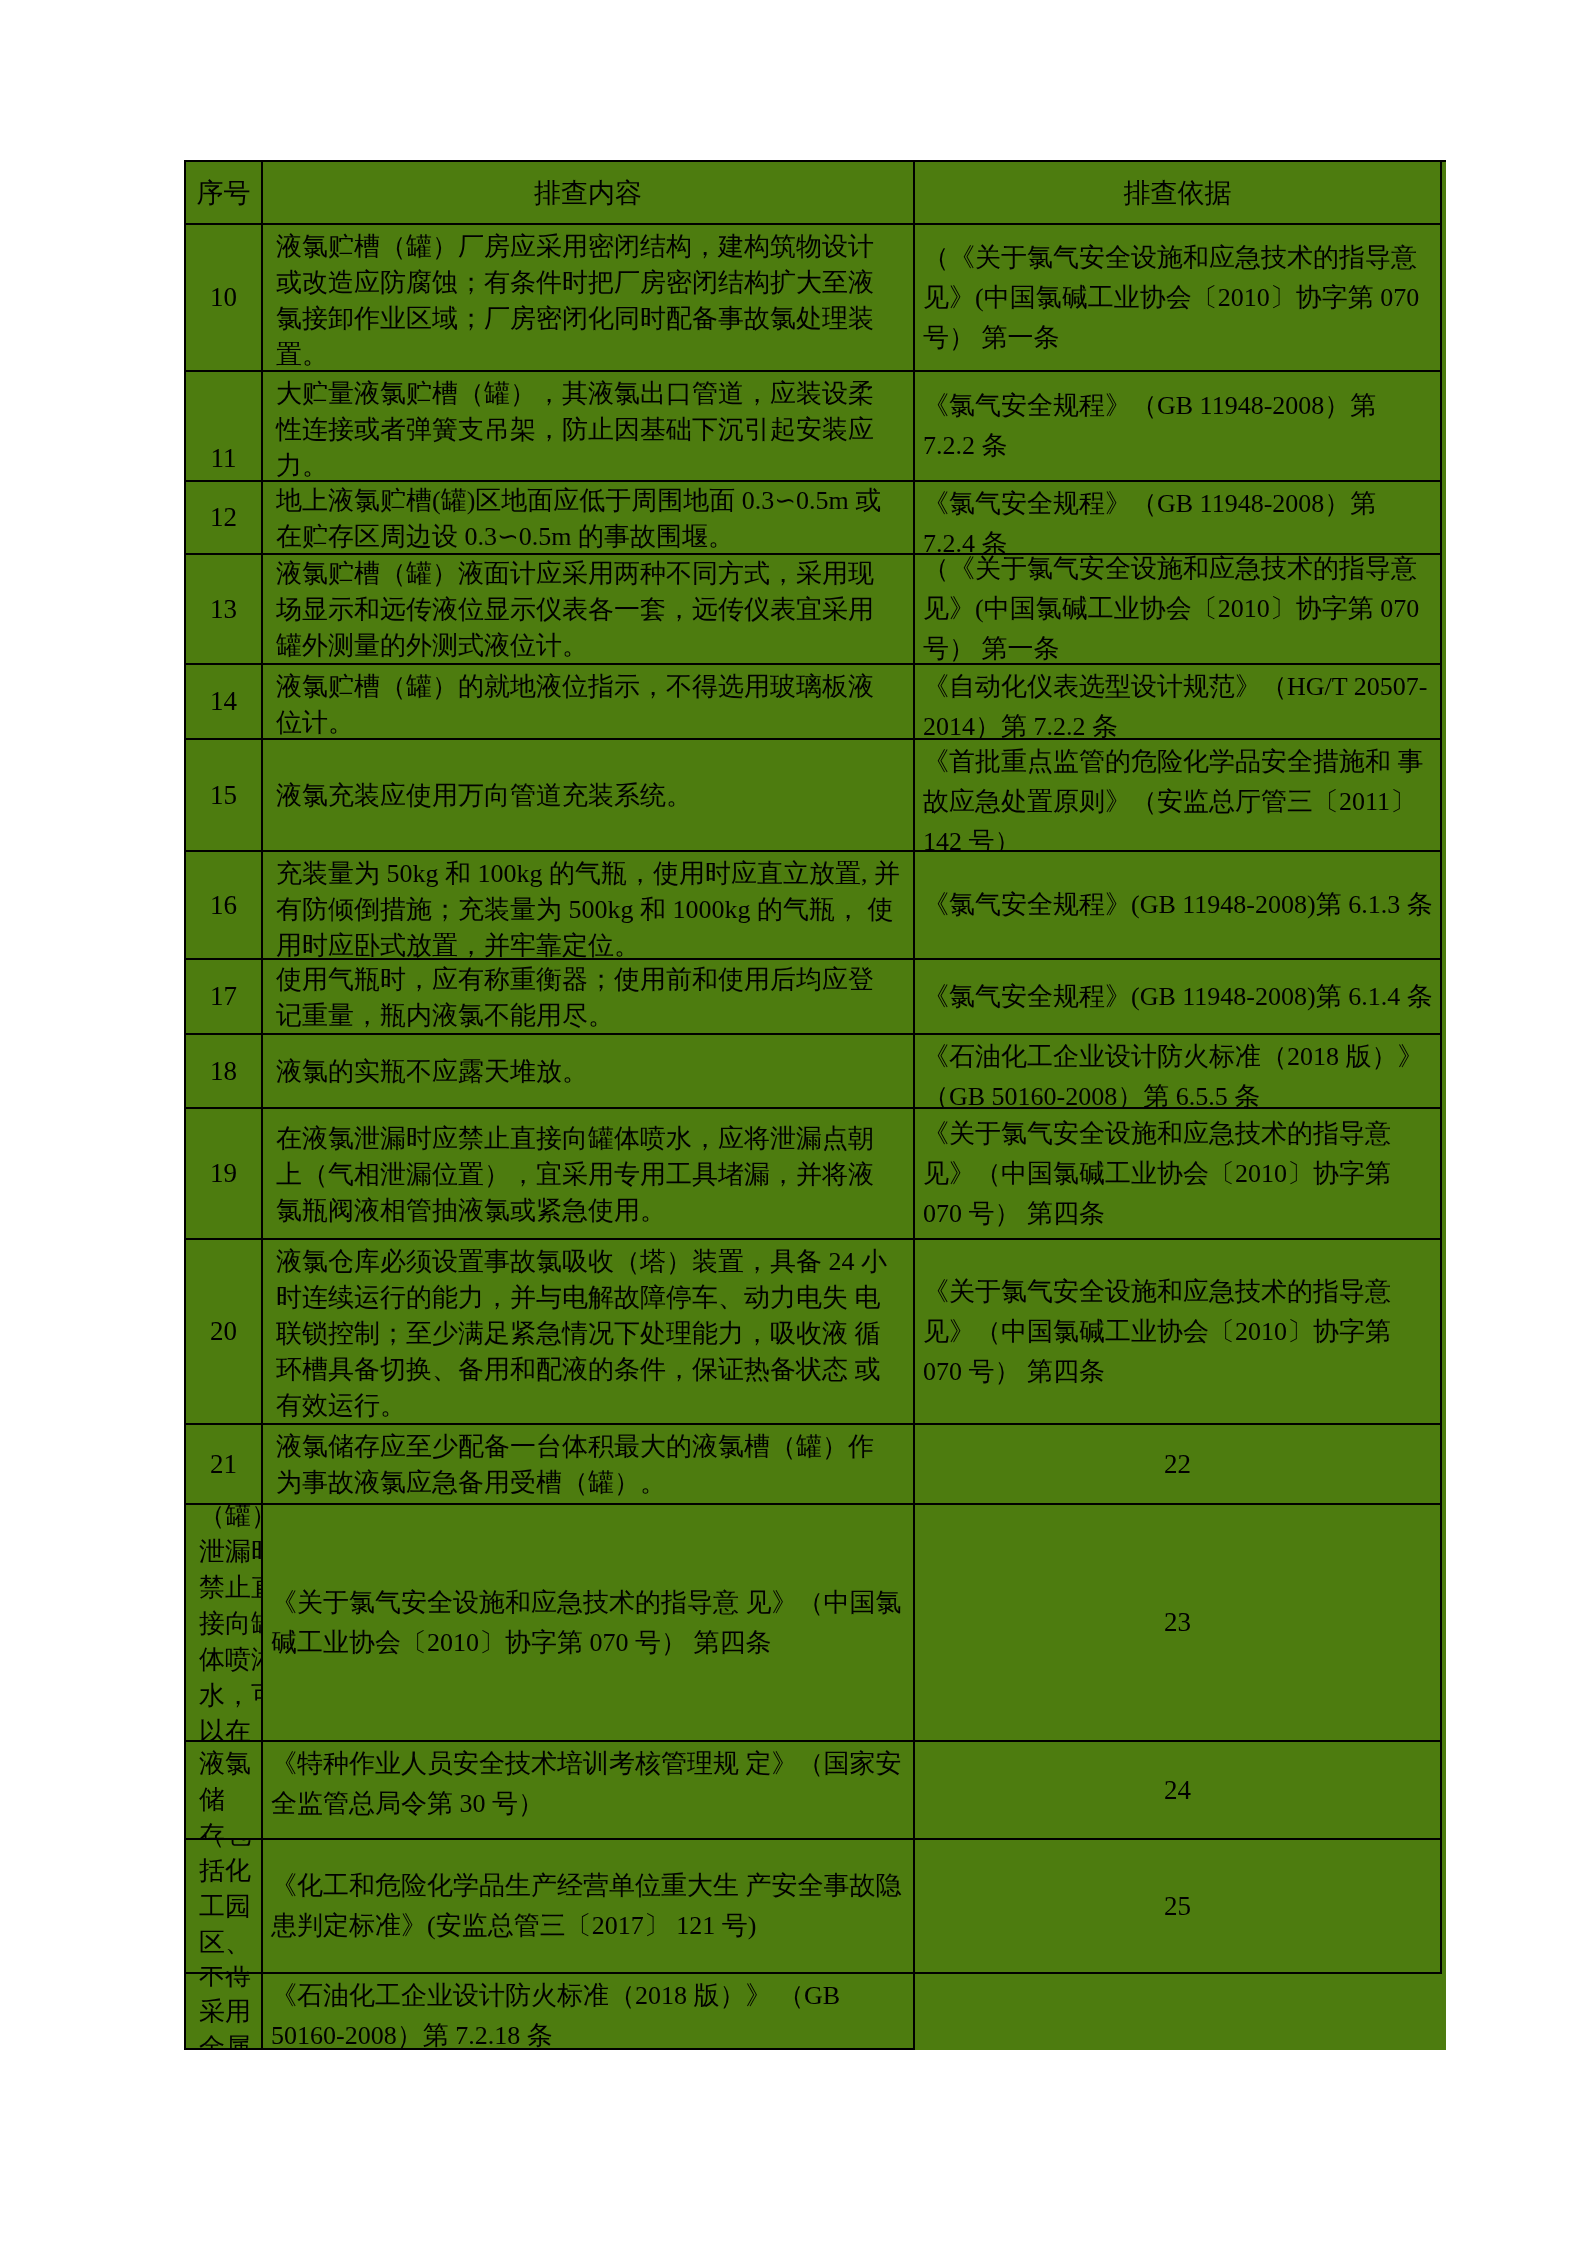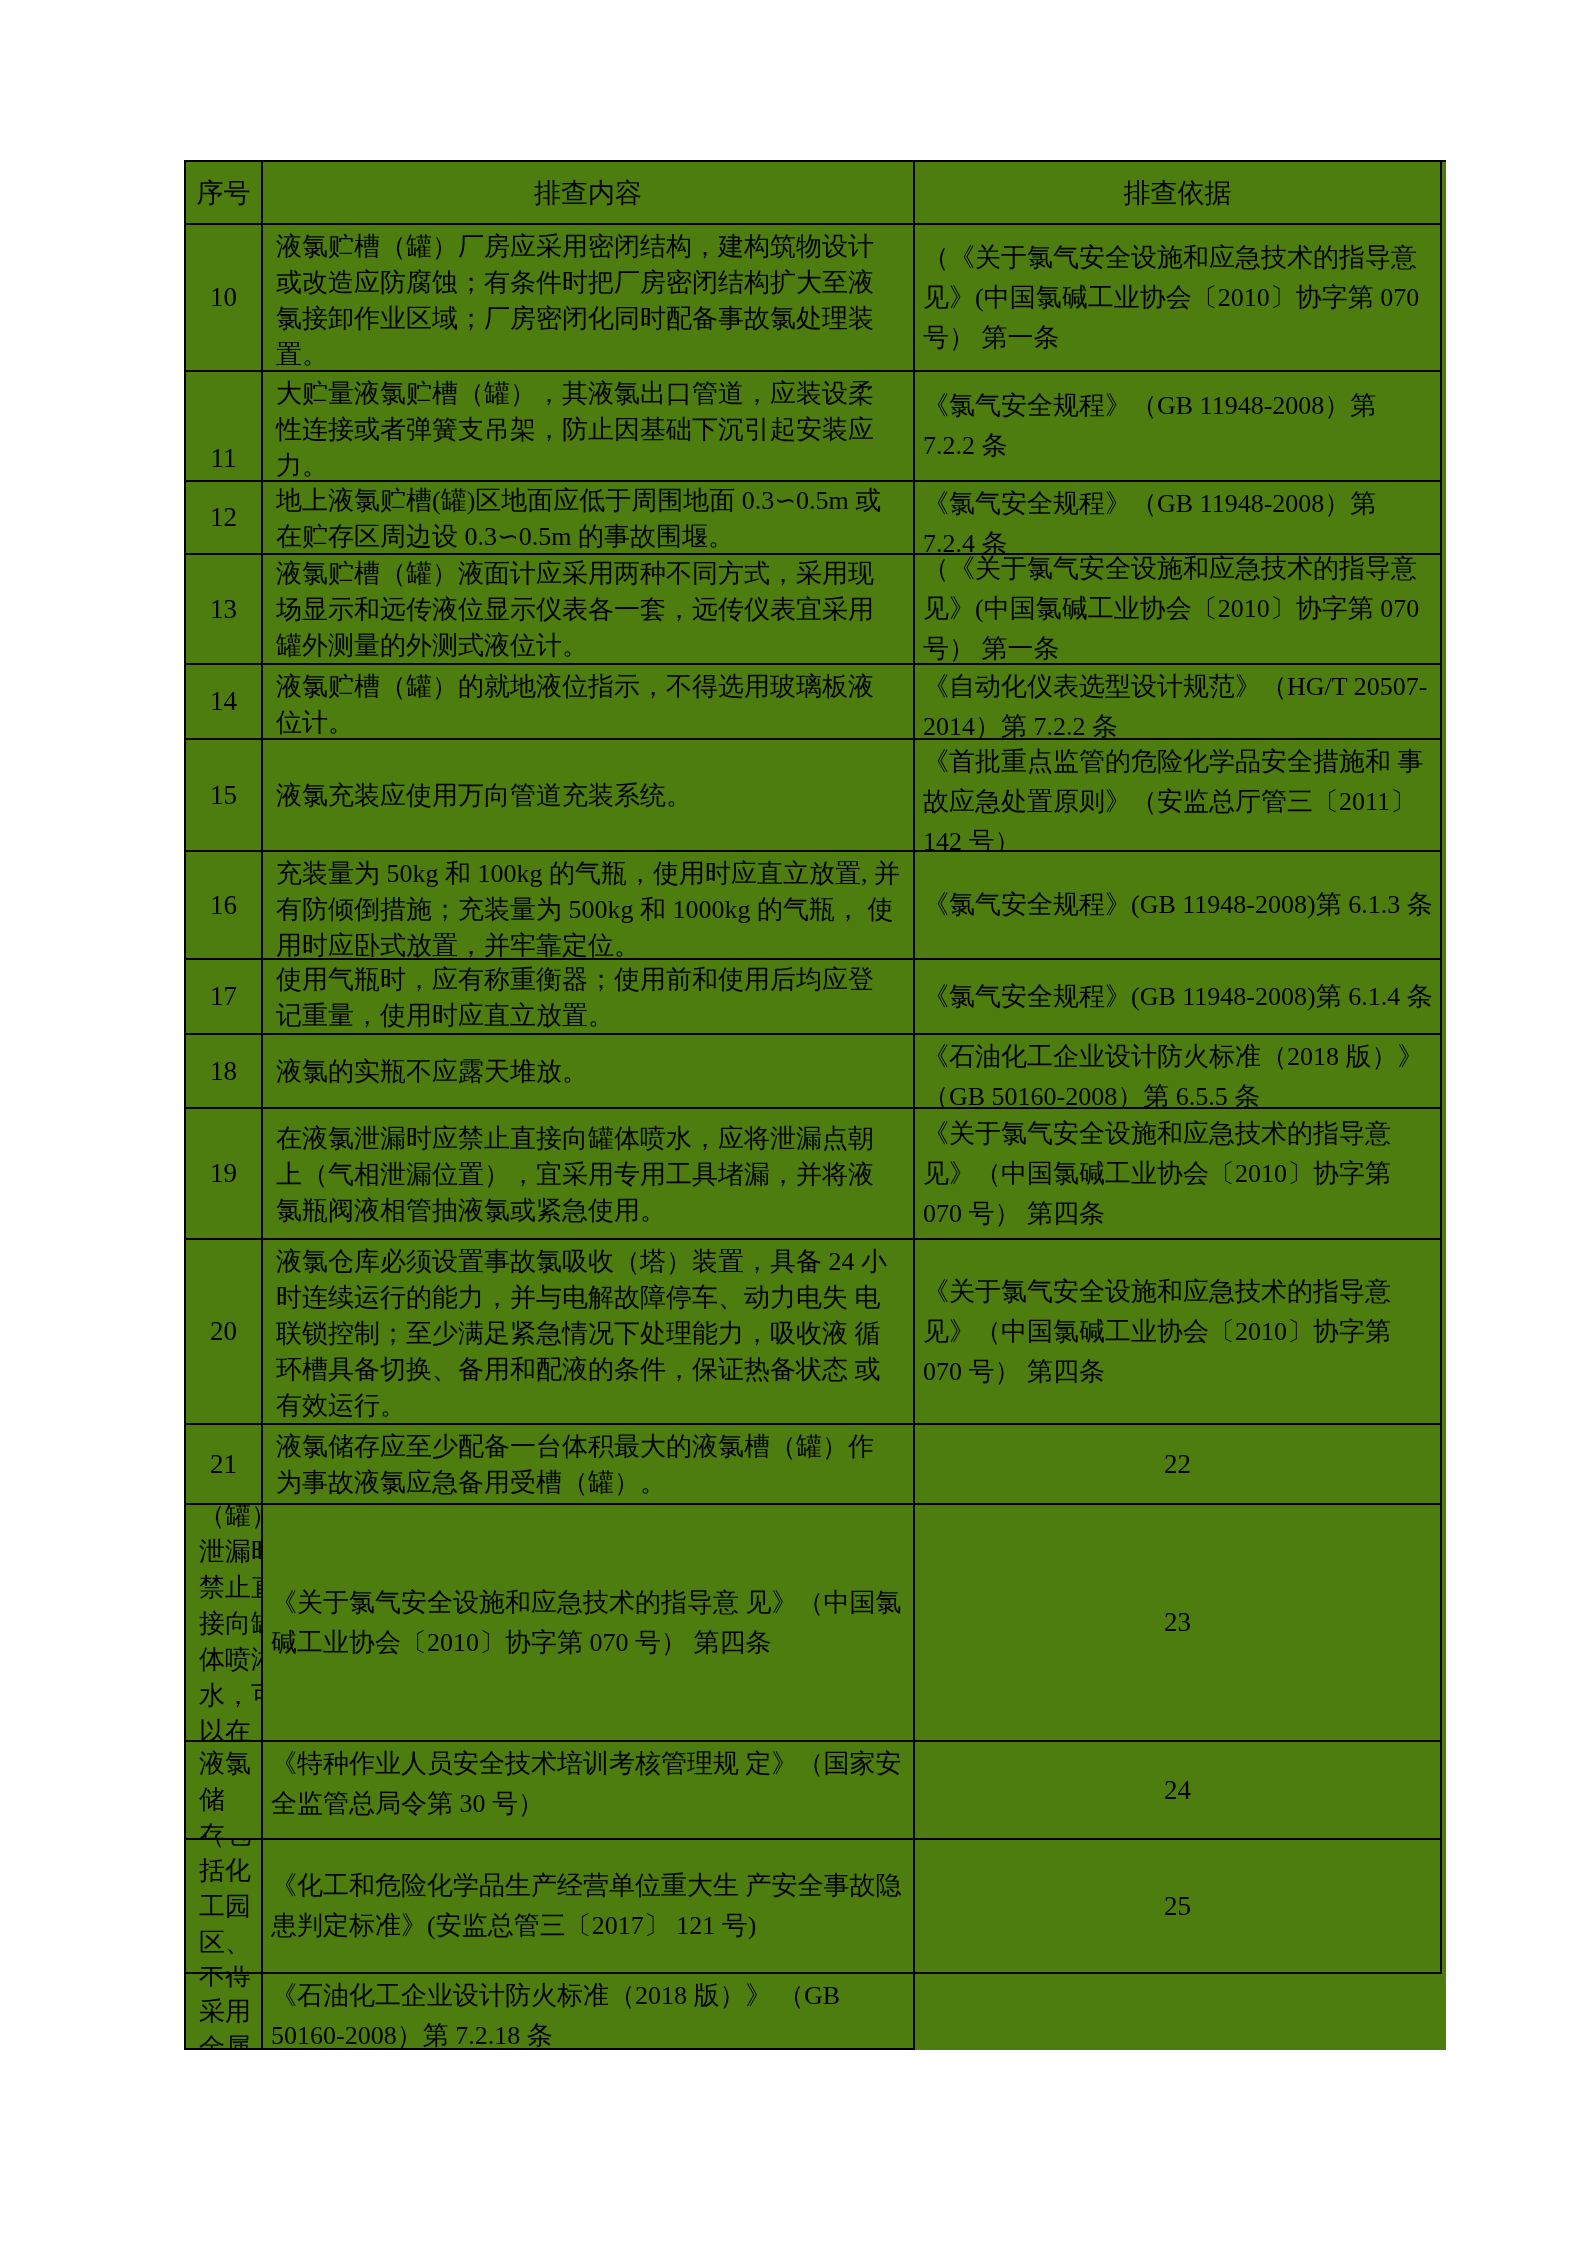--- a/index.html
+++ b/index.html
@@ -143,21 +143,21 @@
         <span class="txt">充装量为 50kg 和 100kg 的气瓶，使用时应直立放置, 并有防倾倒措施；充装量为 500kg 和 1000kg 的气瓶， 使用时应卧式放置，并牢靠定位。</span>
       </div>
     <div class="cell c-basis v-mid">
         <span class="txt">《氯气安全规程》(GB 11948-2008)第 6.1.3 条</span>
       </div>
 
     <div class="cell c-num">
         <span class="txt">17</span>
       </div>
     <div class="cell c-content v-mid">
-        <span class="txt">使用气瓶时，应有称重衡器；使用前和使用后均应登 记重量，使用时应直立放置。</span>
+        <span class="txt">使用气瓶时，应有称重衡器；使用前和使用后均应登 记重量，瓶内液氯不能用尽。</span>
       </div>
     <div class="cell c-basis v-mid">
         <span class="txt">《氯气安全规程》(GB 11948-2008)第 6.1.4 条</span>
       </div>
 
     <div class="cell c-num">
         <span class="txt">18</span>
       </div>
     <div class="cell c-content v-mid">
         <span class="txt">液氯的实瓶不应露天堆放。</span>

